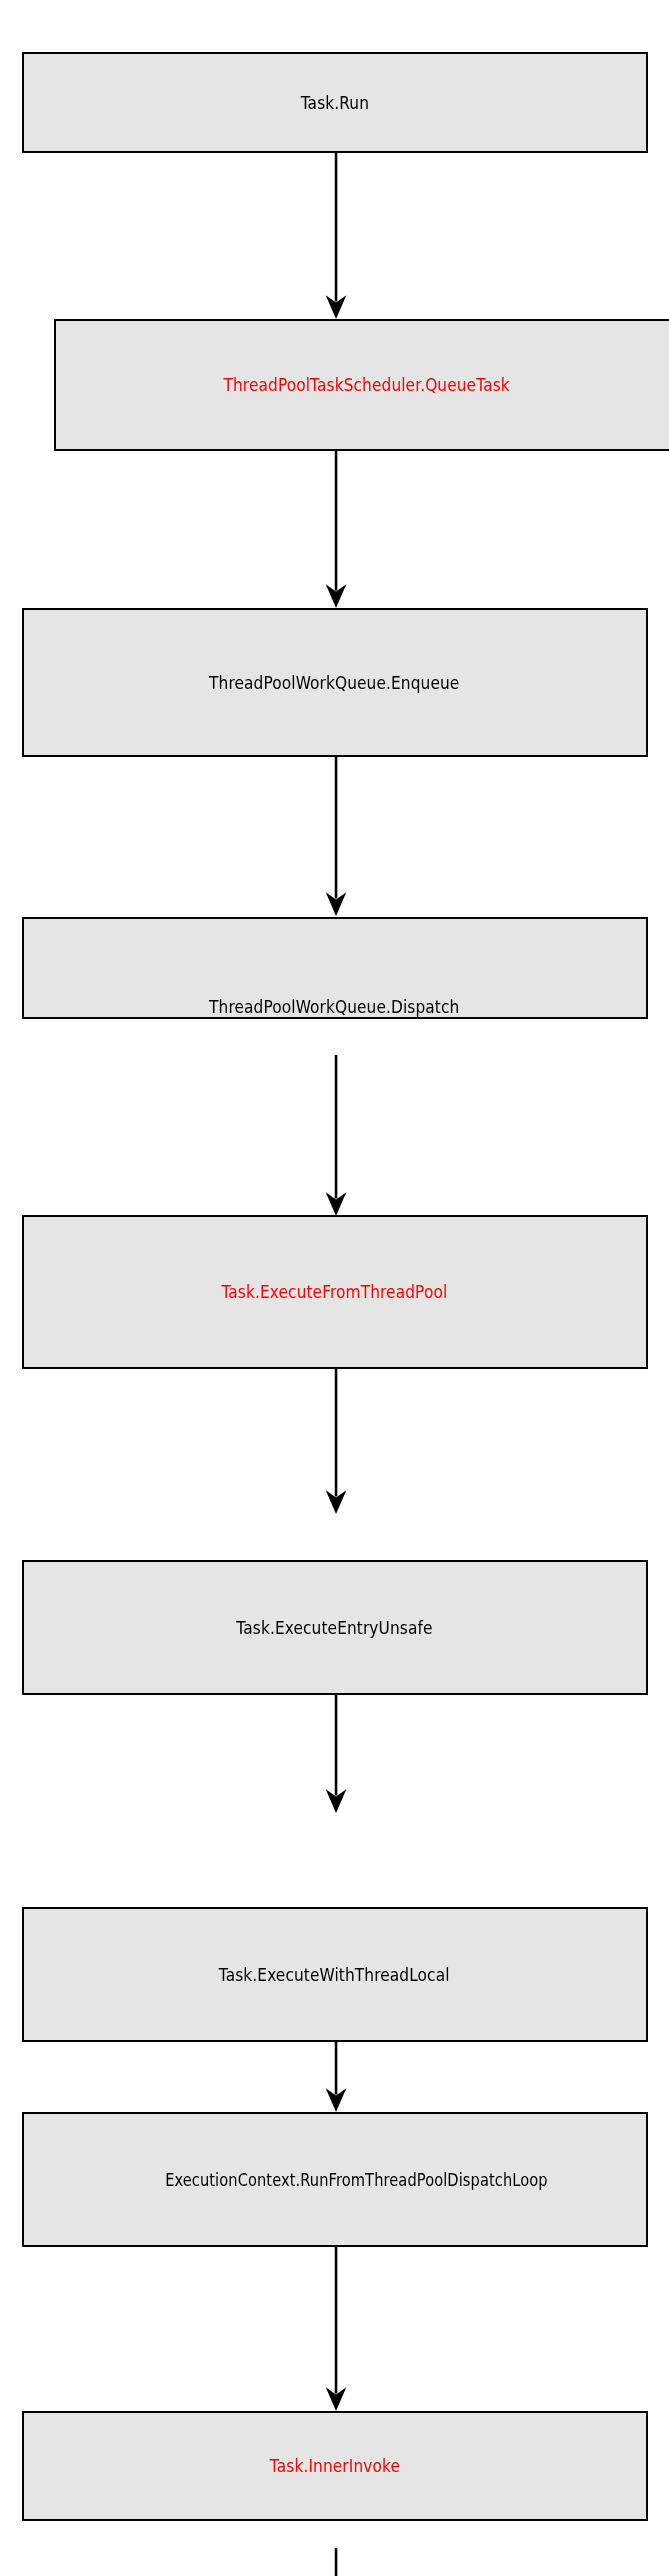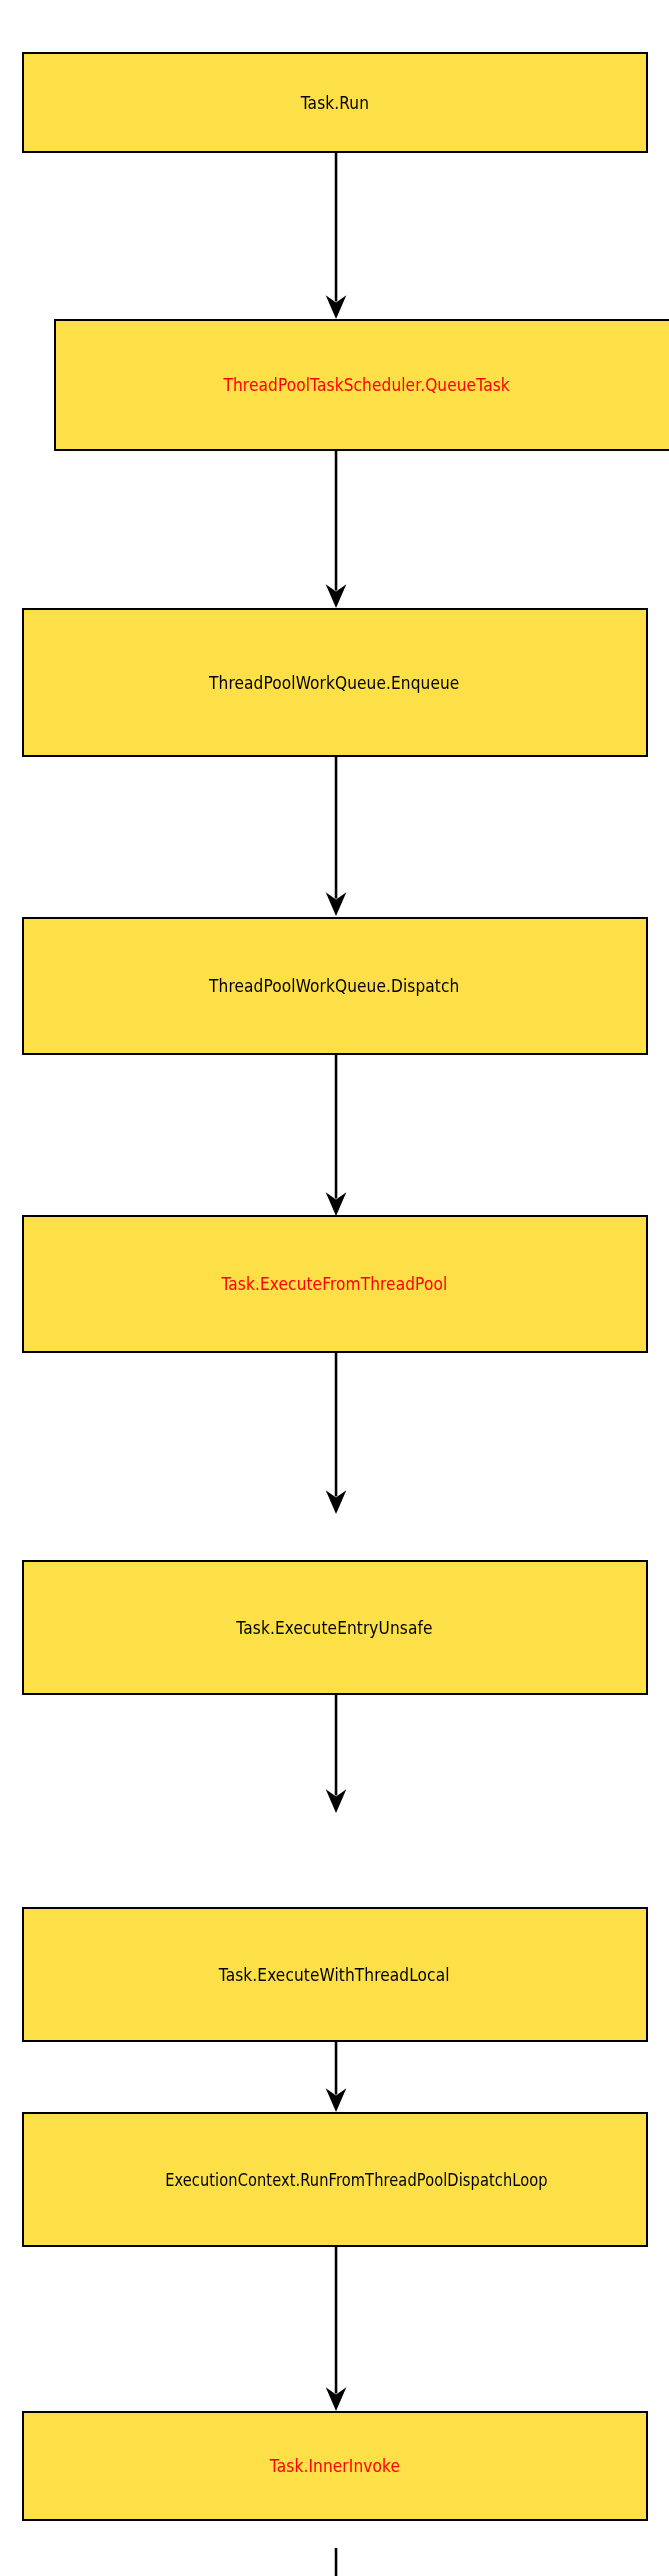--- a/index.html
+++ b/index.html
@@ -21,21 +21,21 @@
     background: #ffffff;
     overflow: hidden;
   }
 
   .node {
     position: absolute;
     left: 21.6px;
     width: 626px;
     box-sizing: border-box;
     border: 2.1px solid #000000;
-    background: #fde047;
+    background: #e5e5e5;
     display: flex;
     align-items: center;
     justify-content: center;
   }
 
   .node-label {
     font-family: "DejaVu Sans", sans-serif;
     font-size: 17.5px;
     font-weight: 400;
     letter-spacing: 0.1px;
@@ -130,25 +130,25 @@
   </div>
 
   <div class="node" style="top:319px;height:132px;margin-left:32px;">
     <span class="node-label accent">ThreadPoolTaskScheduler.QueueTask</span>
   </div>
 
   <div class="node" style="top:608px;height:149px;">
     <span class="node-label">ThreadPoolWorkQueue.Enqueue</span>
   </div>
 
-  <div class="node" style="top:917px;height:138px;">
+  <div class="node" style="top:917px;height:102px;align-items:flex-end;">
     <span class="node-label">ThreadPoolWorkQueue.Dispatch</span>
   </div>
 
-  <div class="node" style="top:1215px;height:138px;">
+  <div class="node" style="top:1215px;height:154px;">
     <span class="node-label accent">Task.ExecuteFromThreadPool</span>
   </div>
 
   <div class="node" style="top:1514px;height:135px;margin-top:46px;">
     <span class="node-label">Task.ExecuteEntryUnsafe</span>
   </div>
 
   <div class="node" style="top:1907px;height:135px;">
     <span class="node-label">Task.ExecuteWithThreadLocal</span>
   </div>

